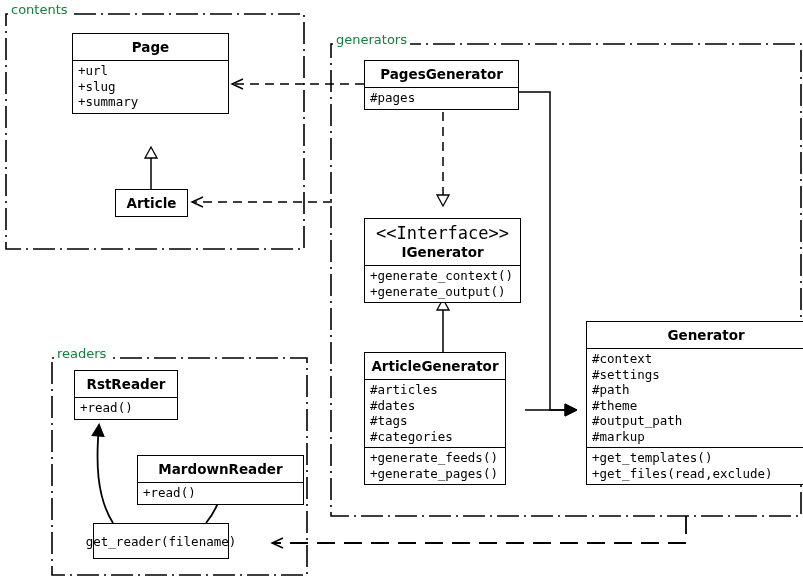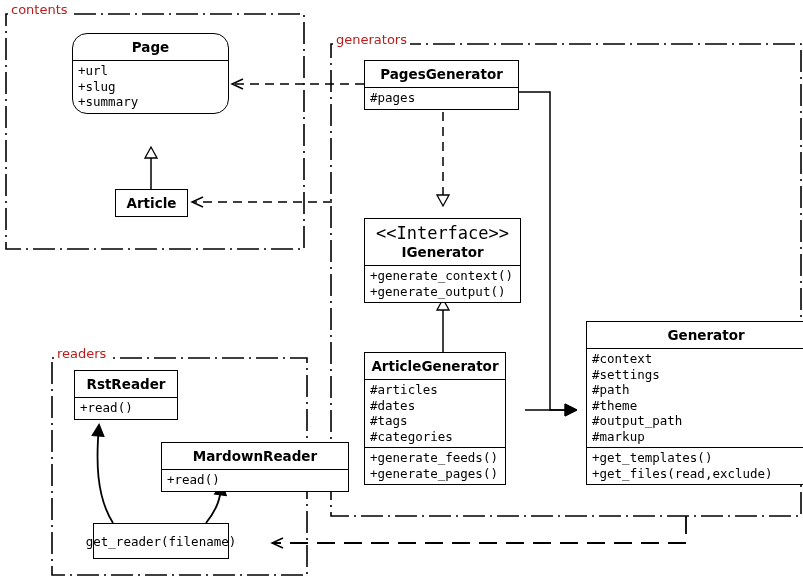--- a/index.html
+++ b/index.html
@@ -21,21 +21,21 @@
     position: absolute;
     left: 0;
     top: 0;
     width: 803px;
     height: 579px;
     pointer-events: none;
   }
   .pkg-label {
     position: absolute;
     font-size: 13px;
-    color: #b91c1c;
+    color: #15803d;
     background: #ffffff;
     padding: 0 3px;
     z-index: 5;
     font-family: "DejaVu Sans", sans-serif;
   }
   .umlbox {
     position: absolute;
     border: 1.5px solid #000;
     background: #ffffff;
     box-sizing: border-box;
@@ -120,21 +120,21 @@
 
     <path d="M206,523 C218,508 220,498 222,484" stroke="#000" stroke-width="1.8" fill="none" marker-end="url(#solidArrowHead)"></path>
 
     <path d="M686,516 L686,543 L272,543" stroke="#000" stroke-width="1.8" fill="none" stroke-dasharray="18,9" marker-end="url(#openArrow)"></path>
   </svg>
 
   <div class="pkg-label" style="left:8px; top:2px;">contents</div>
   <div class="pkg-label" style="left:333px; top:32px;">generators</div>
   <div class="pkg-label" style="left:54px; top:346px;">readers</div>
 
-  <div class="umlbox" style="left:72px; top:33px; width:157px;border-radius:15px;">
+  <div class="umlbox" style="left:72px; top:33px; width:157px;">
     <div class="title">Page</div>
     <div class="compartment">
       <div class="member">+url</div>
       <div class="member">+slug</div>
       <div class="member">+summary</div>
     </div>
   </div>
 
   <div class="umlbox" style="left:115px; top:189px; width:73px;">
     <div class="title">Article</div>
@@ -186,21 +186,21 @@
     </div>
   </div>
 
   <div class="umlbox" style="left:74px; top:370px; width:104px;">
     <div class="title">RstReader</div>
     <div class="compartment">
       <div class="member">+read()</div>
     </div>
   </div>
 
-  <div class="umlbox" style="left:137px; top:442px; width:188px;margin-left:24px;">
+  <div class="umlbox" style="left:137px; top:455px; width:167px;">
     <div class="title">MardownReader</div>
     <div class="compartment">
       <div class="member">+read()</div>
     </div>
   </div>
 
   <div class="plainbox" style="left:93px; top:523px; width:136px; height:36px;">
     <span>get_reader(filename)</span>
   </div>
 

